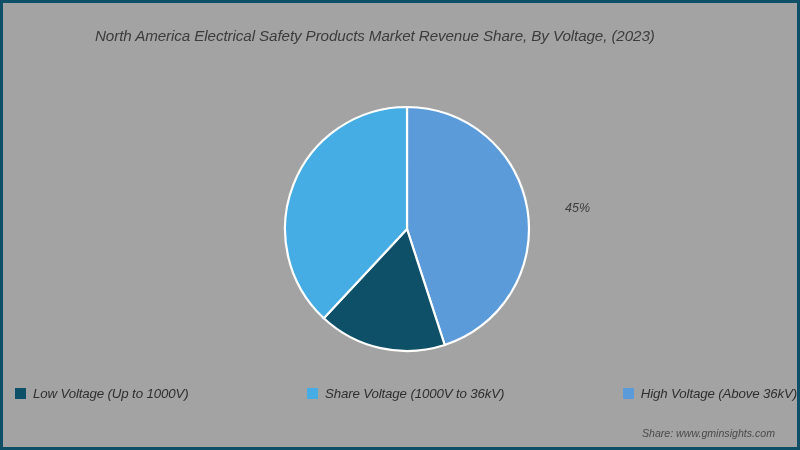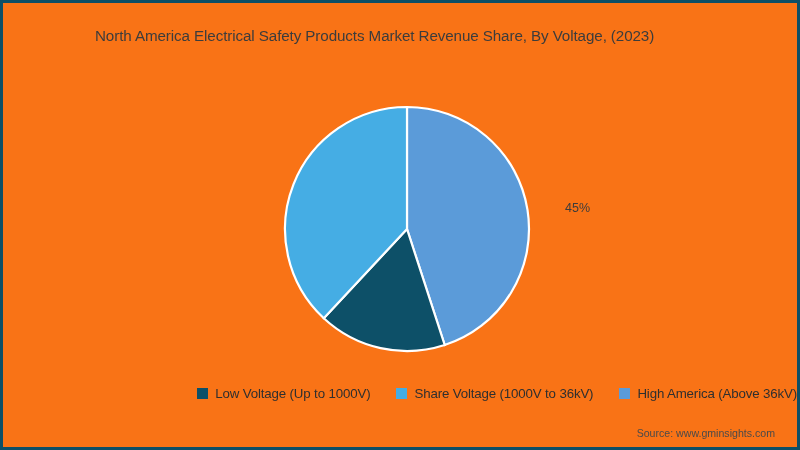--- a/index.html
+++ b/index.html
@@ -8,23 +8,24 @@
     background: #ffffff;
   }
   body {
     font-family: "Liberation Sans", sans-serif;
   }
   .figure {
     position: relative;
     width: 800px;
     height: 450px;
     box-sizing: border-box;
-    background: #f97316;
+    background: #a3a3a3;
     border: 3px solid #0d4f66;
     overflow: hidden;
+    font-style: italic;
   }
   .chart-title {
     position: absolute;
     left: 92px;
     top: 24px;
     width: 640px;
     font-size: 15.2px;
     color: #3c3c3c;
     letter-spacing: -0.1px;
     white-space: nowrap;
@@ -45,21 +46,21 @@
     font-size: 12.5px;
     color: #3c3c3c;
     white-space: nowrap;
   }
   .legend {
     position: absolute;
     left: 12px;
     right: 0;
     top: 383px;
     display: flex;
-    justify-content: flex-end;
+    justify-content: space-between;
     align-items: center;
     gap: 26px;
   }
   .legend-item {
     display: flex;
     align-items: center;
     gap: 7px;
     white-space: nowrap;
   }
   .legend-swatch {
@@ -105,19 +106,19 @@
       <div class="legend-item">
         <span class="legend-swatch" style="background: rgb(13, 80, 104);"></span>
         <span class="legend-label">Low Voltage (Up to 1000V)</span>
       </div>
       <div class="legend-item">
         <span class="legend-swatch" style="background: rgb(69, 173, 228);"></span>
         <span class="legend-label">Share Voltage (1000V to 36kV)</span>
       </div>
       <div class="legend-item">
         <span class="legend-swatch" style="background: rgb(91, 155, 217);"></span>
-        <span class="legend-label">High America (Above 36kV)</span>
+        <span class="legend-label">High Voltage (Above 36kV)</span>
       </div>
     </div>
 
-  <div class="source">Source: www.gminsights.com</div>
+  <div class="source">Share: www.gminsights.com</div>
 
 </div>
 
 </body></html>

